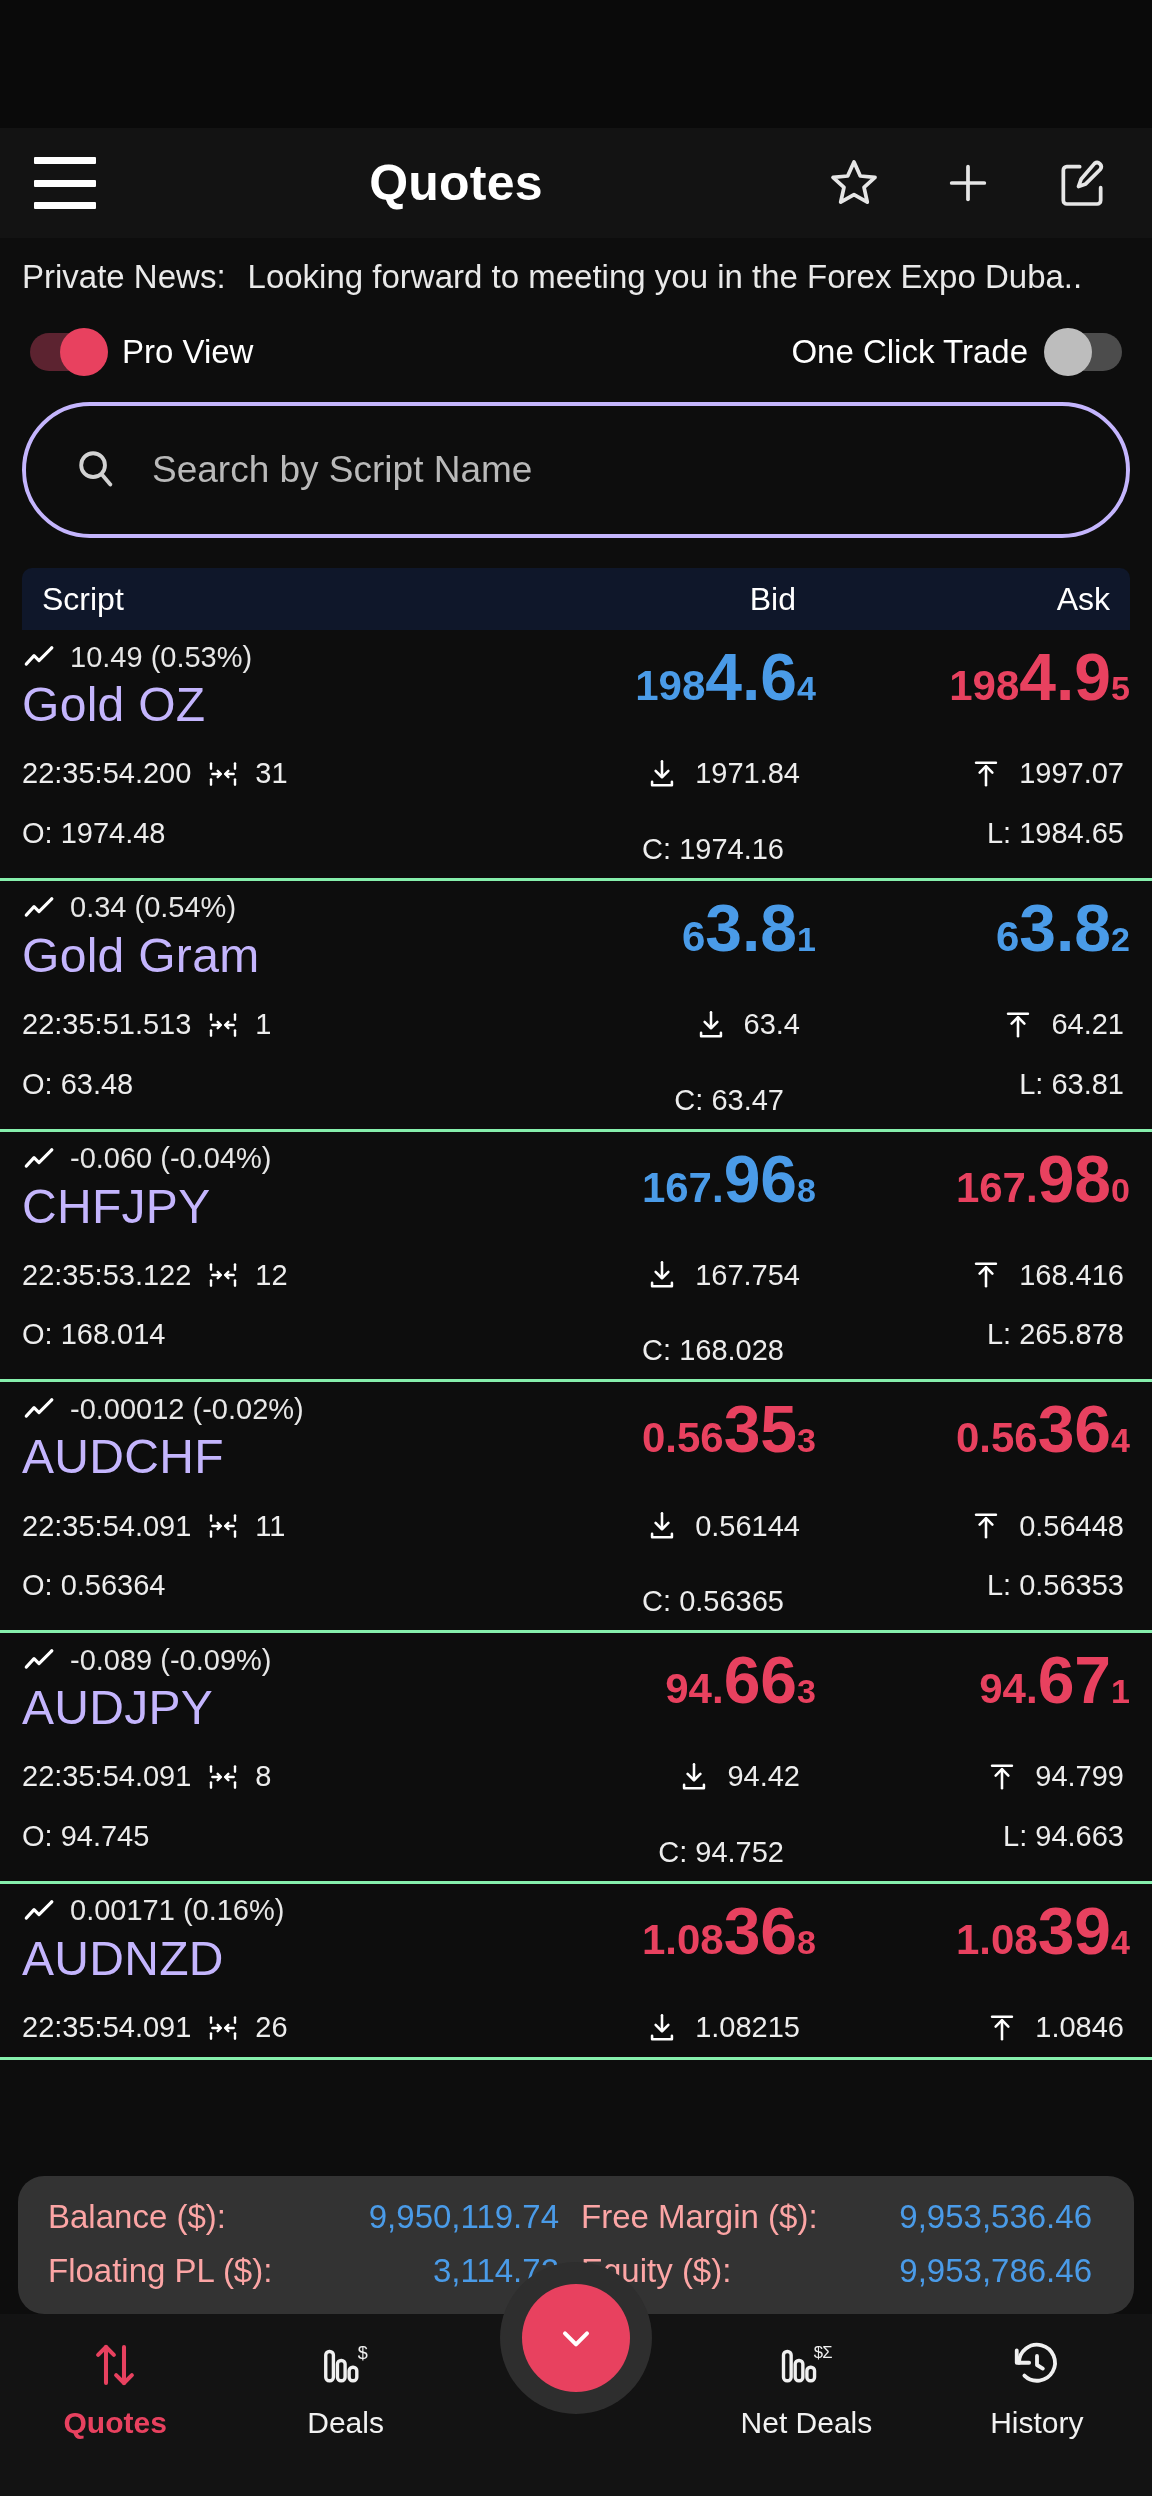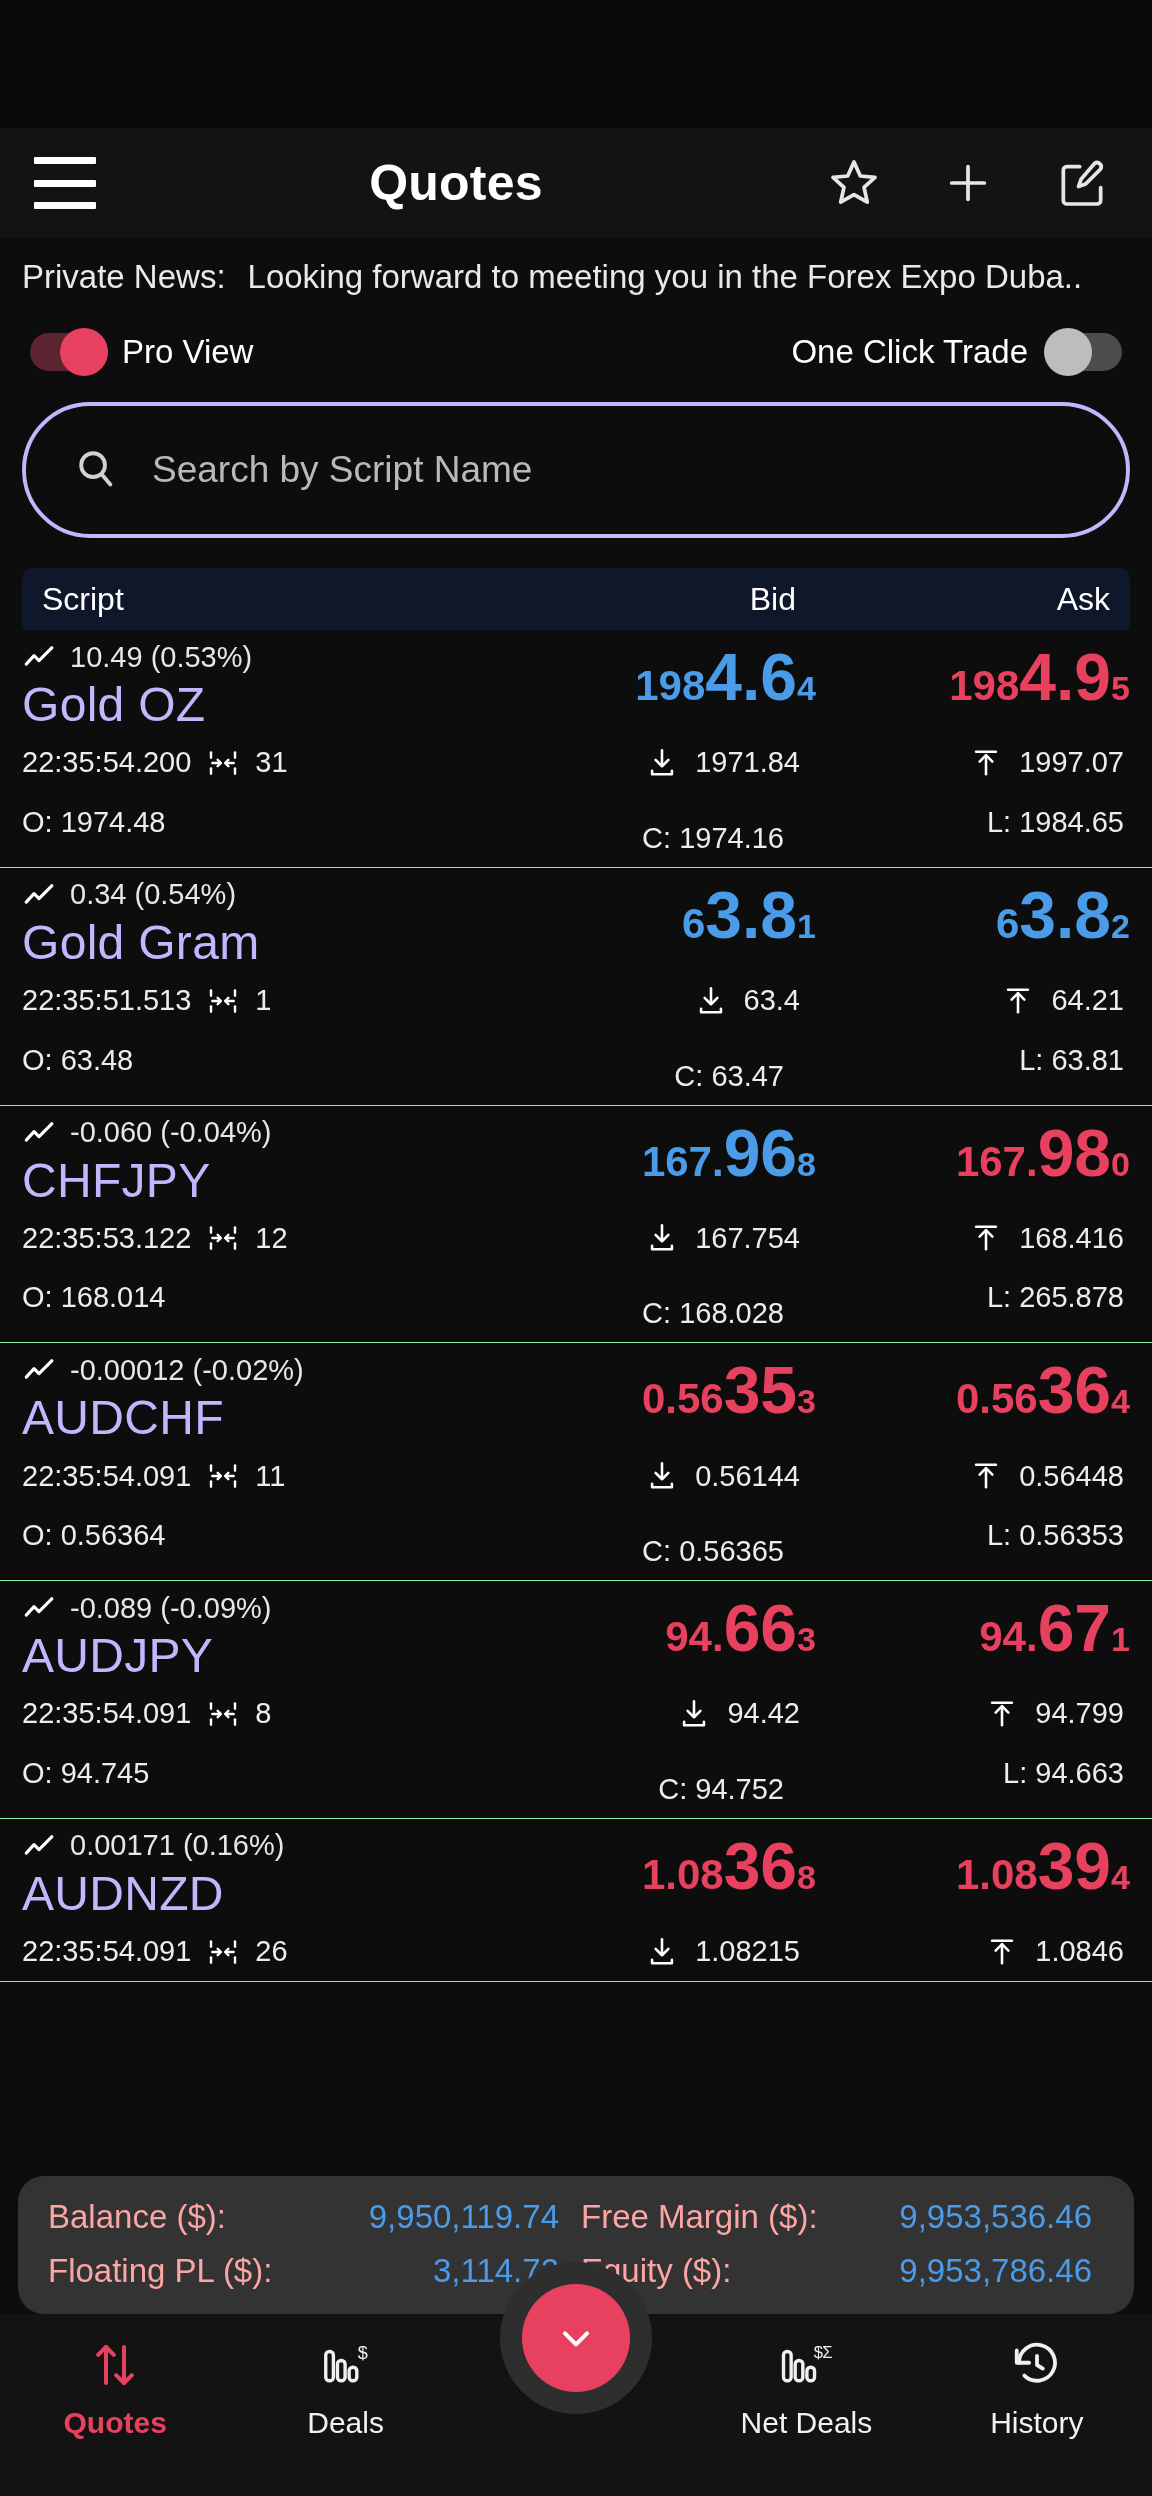--- a/index.html
+++ b/index.html
@@ -66,38 +66,38 @@
     margin:30px 22px 0; height:62px; background:#0f172a;
     border-radius:10px 10px 0 0; display:flex; align-items:center;
     color:#fff; font-size:32px;
   }
   .th-script { flex:1; padding-left:20px; }
   .th-bid { width:300px; text-align:right; padding-right:34px; }
   .th-ask { width:300px; text-align:right; padding-right:20px; }
 
   
   .rows { }
-  .row { padding:10px 22px 12px; border-bottom:1px solid #86efac; }
+  .row { padding:10px 22px 12px; border-bottom:3px solid #86efac; }
   .row-top { display:flex; align-items:flex-start; }
   .col-left { flex:1; min-width:0; }
   .chg { display:flex; align-items:center; gap:14px; margin-bottom:4px; }
   .chg-txt { color:#e7e7e7; font-size:29px; }
   .symbol { color:#c4b5fd; font-size:48px; line-height:1.12; letter-spacing:.3px; }
   .price {
     width:300px; text-align:right; line-height:1;
     font-weight:700; white-space:nowrap; padding-top:4px;
   }
   .price.bid { padding-right:14px; }
   .price .pre  { font-size:42px; }
   .price .big  { font-size:66px; }
   .price .post { font-size:34px; }
   .up   { color:#4a9be8; }
   .down { color:#e8415f; }
 
-  .row-mid, .row-bot { display:flex; align-items:center; margin-top:14px; }
+  .row-mid, .row-bot { display:flex; align-items:center; margin-top:25px; }
   .row-bot { margin-top:10px; }
   .cell-l { flex:1; display:flex; align-items:center; gap:16px;
             color:#ededed; font-size:29px; }
   .cell-c, .cell-r { width:300px; display:flex; align-items:center;
             justify-content:flex-end; gap:16px; color:#ededed; font-size:29px; }
   .cell-c { padding-right:30px; }
   .row-bot .cell-c { padding-right:46px;margin-top:32px; }
   .row-bot .cell-r { padding-right:6px; }
   .cell-r { padding-right:6px; }
   .icon-inline { flex:none; display:block; }

